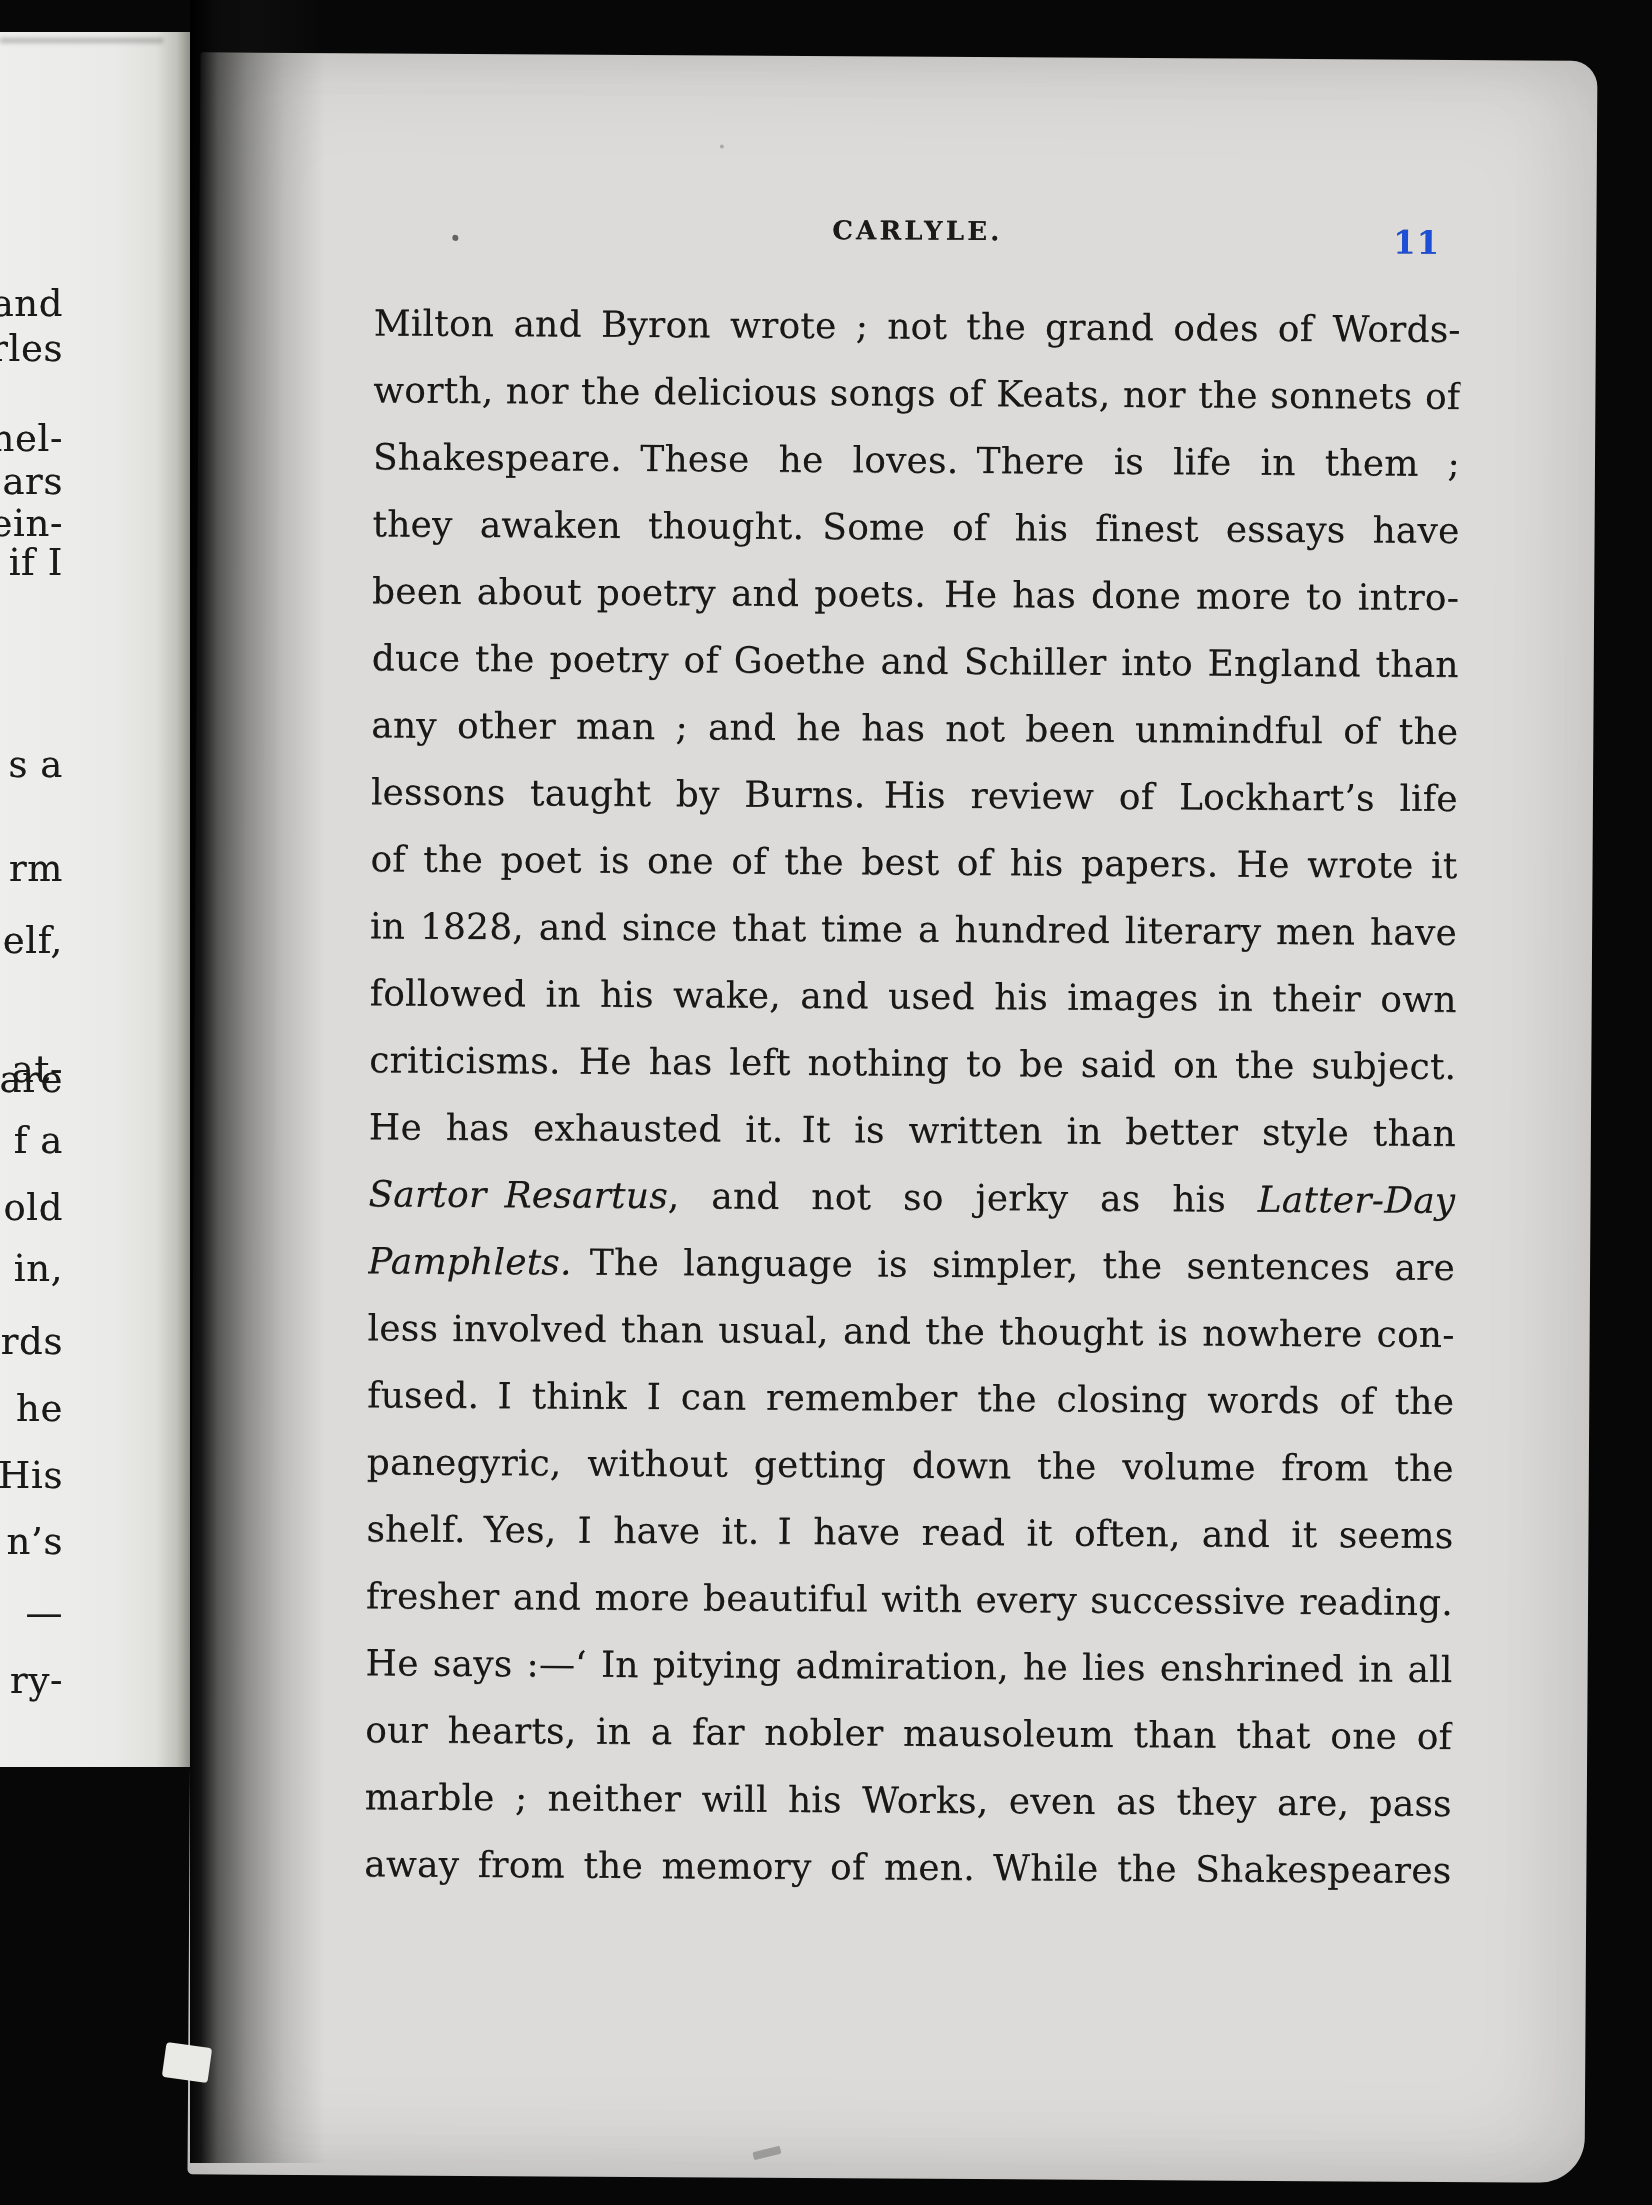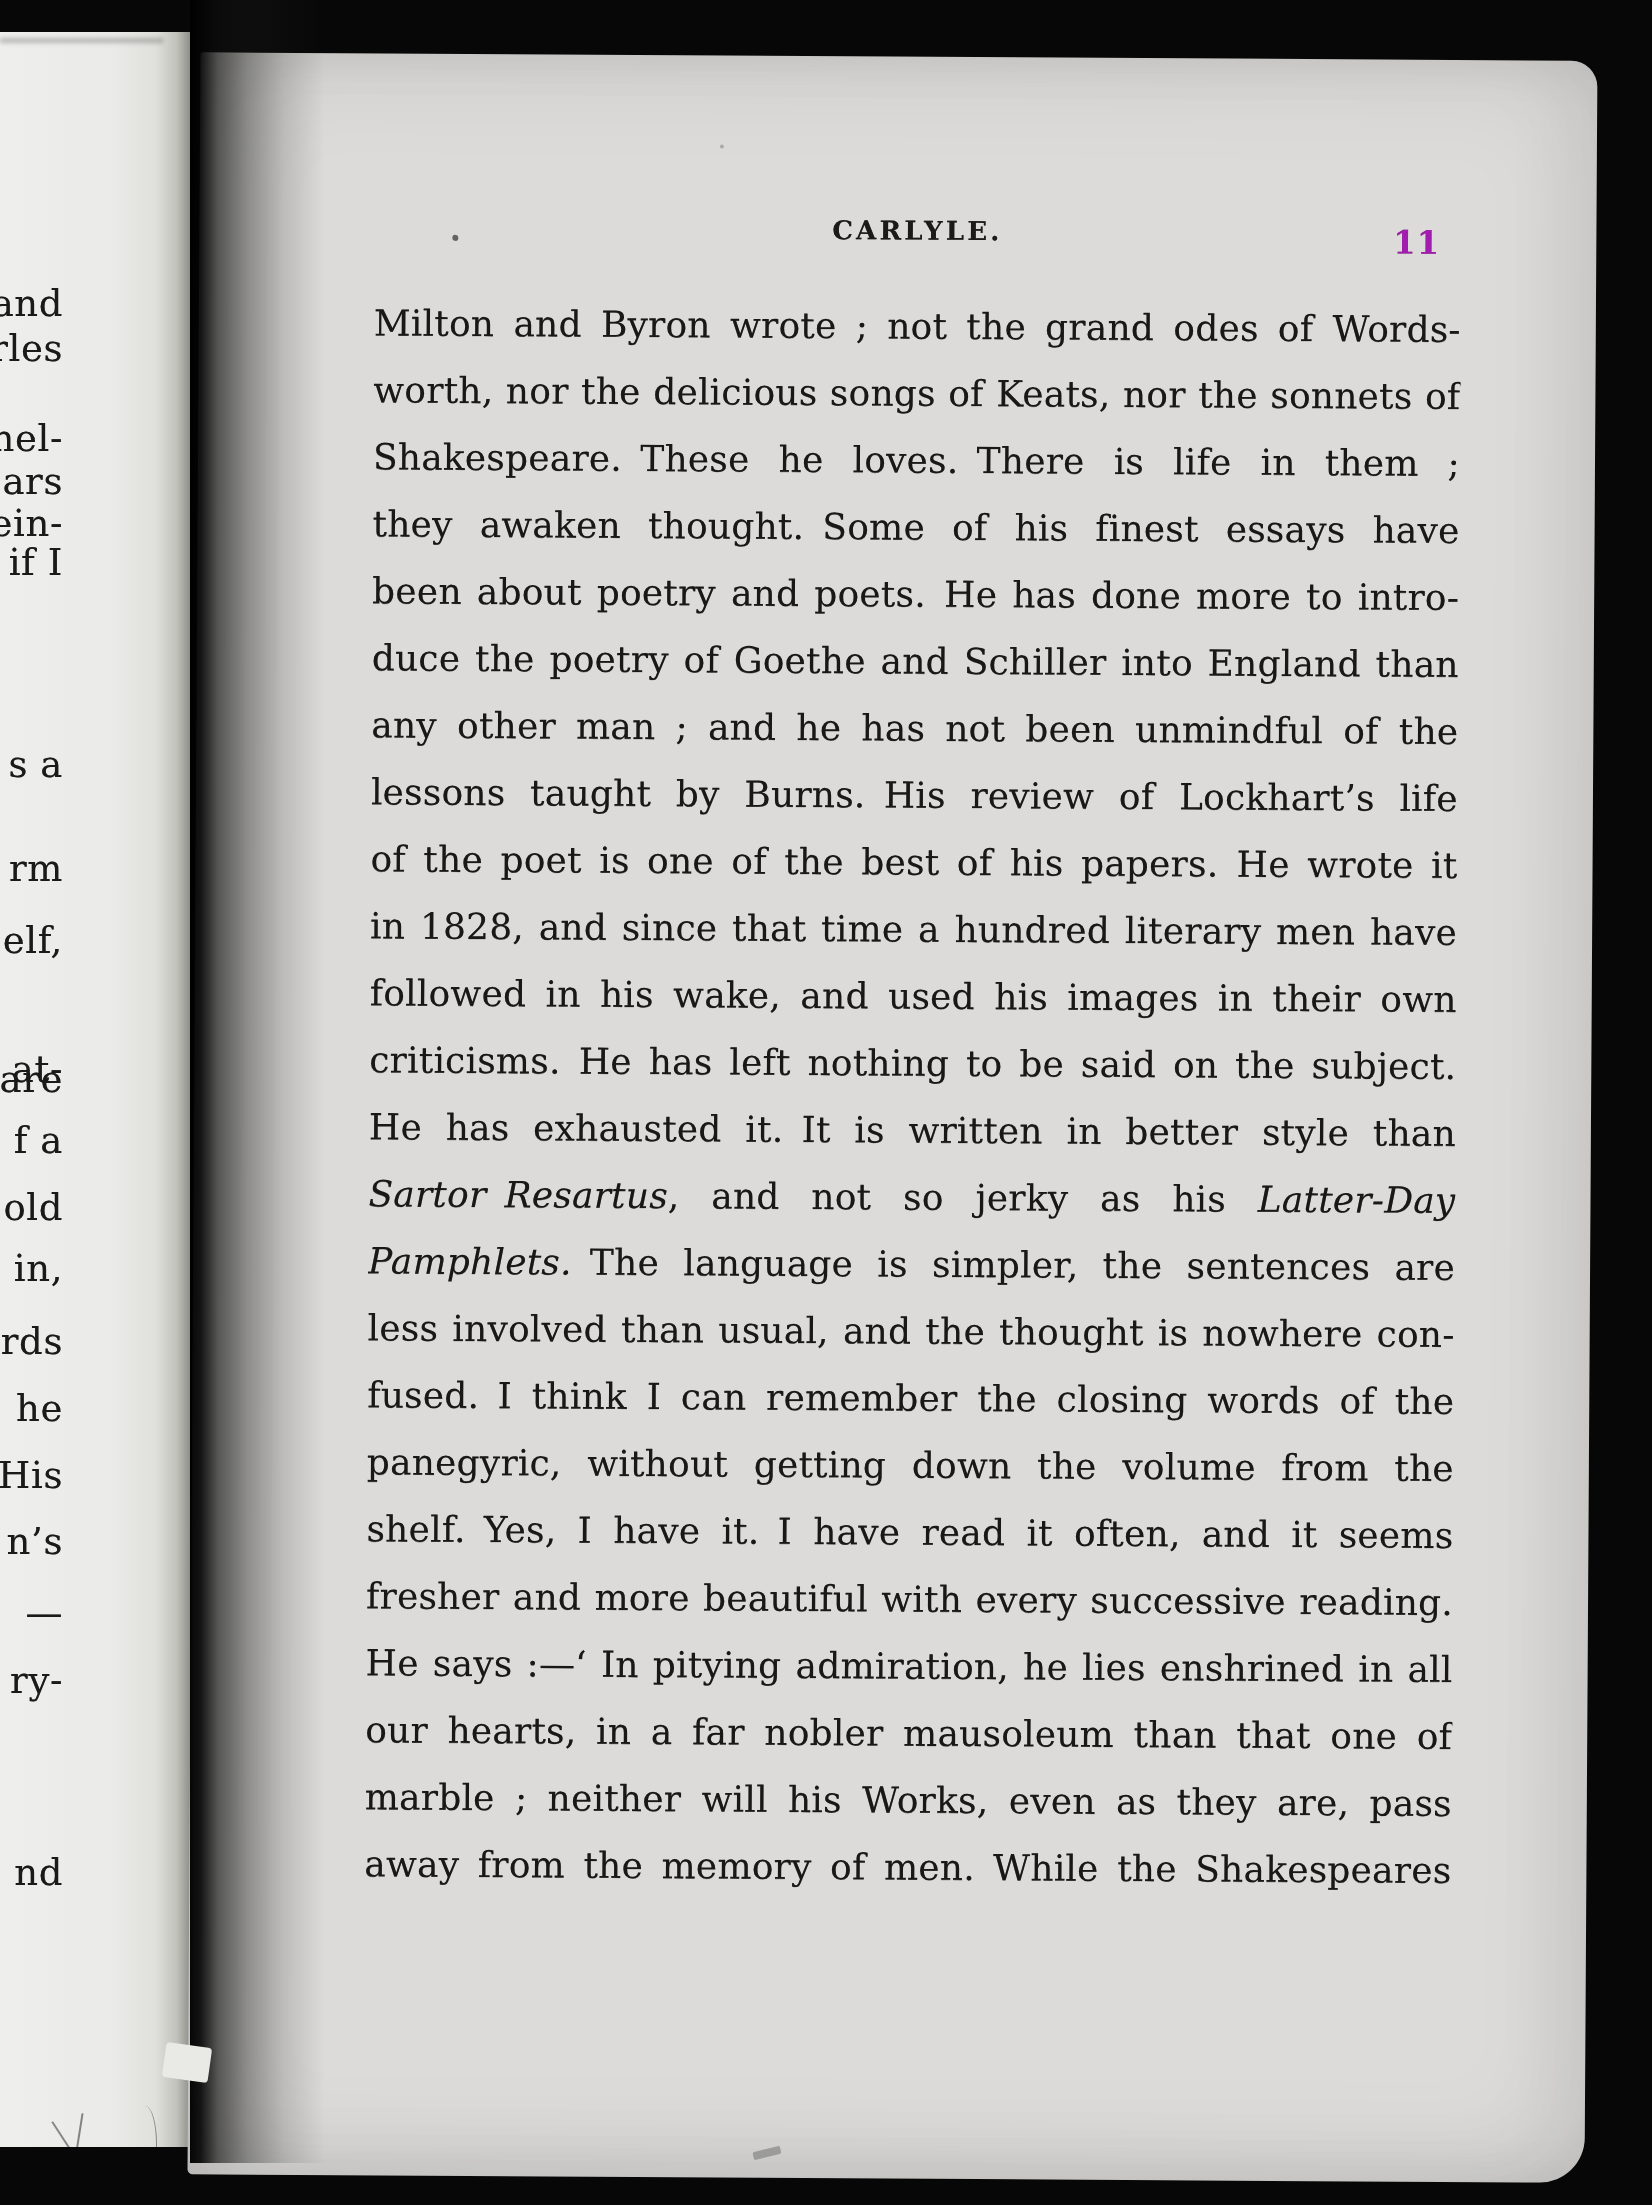--- a/index.html
+++ b/index.html
@@ -2,21 +2,21 @@
 <html style="font-size:10.3px"><head>
 <meta charset="utf-8">
 <style>
   html,body{margin:0;padding:0;background:#060606;}
   .photo{
     position:relative;width:1653px;height:2205px;background:#070707;overflow:hidden;
     font-family:"DejaVu Serif","Liberation Serif",serif;
   }
   
   .facing-page{
-    position:absolute;left:0;top:32px;width:190px;height:2115px;overflow:hidden;
+    position:absolute;left:0;top:32px;width:190px;height:1735px;overflow:hidden;
     background:linear-gradient(to right,#eeeeec 0%,#eaeae8 60%,#dfdfdb 82%,#c2c2bc 93%,#8f8f89 100%);
     z-index:1;
   }
   .facing-page .top-shadow{
     position:absolute;left:0;top:6.4px;width:86%;height:5.1px;background:rgba(0,0,0,0.22);
     filter:blur(1.9px);
   }
   .fragment{
     position:absolute;right:127px;font-size:37px;line-height:41px;color:#1a1a1a;
     white-space:nowrap;letter-spacing:0.6px;text-shadow:0 0 0.6px rgba(0,0,0,0.5);
@@ -41,21 +41,21 @@
       inset 39px 0 58px rgba(0,0,0,0.05);
     overflow:hidden;
   }
   .running-header{
     position:absolute;left:175px;width:1086px;top:159px;text-align:center;
     font-size:26px;font-weight:bold;letter-spacing:3.2px;color:#1a1a1a;
     text-shadow:0 0 0.6px rgba(0,0,0,0.5);
   }
   .page-number{
     position:absolute;left:1194px;top:164px;font-size:32px;font-weight:bold;
-    color:#a21caf;letter-spacing:1.3px;text-shadow:0 0 0.6px rgba(0,0,0,0.5);
+    color:#1d4ed8;letter-spacing:1.3px;text-shadow:0 0 0.6px rgba(0,0,0,0.5);
   }
   .body-text{position:absolute;left:175px;top:236px;width:1087px;}
   .text-line{
     height:67px;line-height:67px;font-size:36px;color:#181818;
     text-align:justify;text-align-last:justify;letter-spacing:0.2px;
     text-shadow:0 0.3px 0.6px rgba(10,10,10,0.45);overflow:hidden;
   }
   .text-line .it{font-style:italic;}
   
   .speck{position:absolute;background:rgba(0,0,0,0.55);border-radius:50%;z-index:5;}

